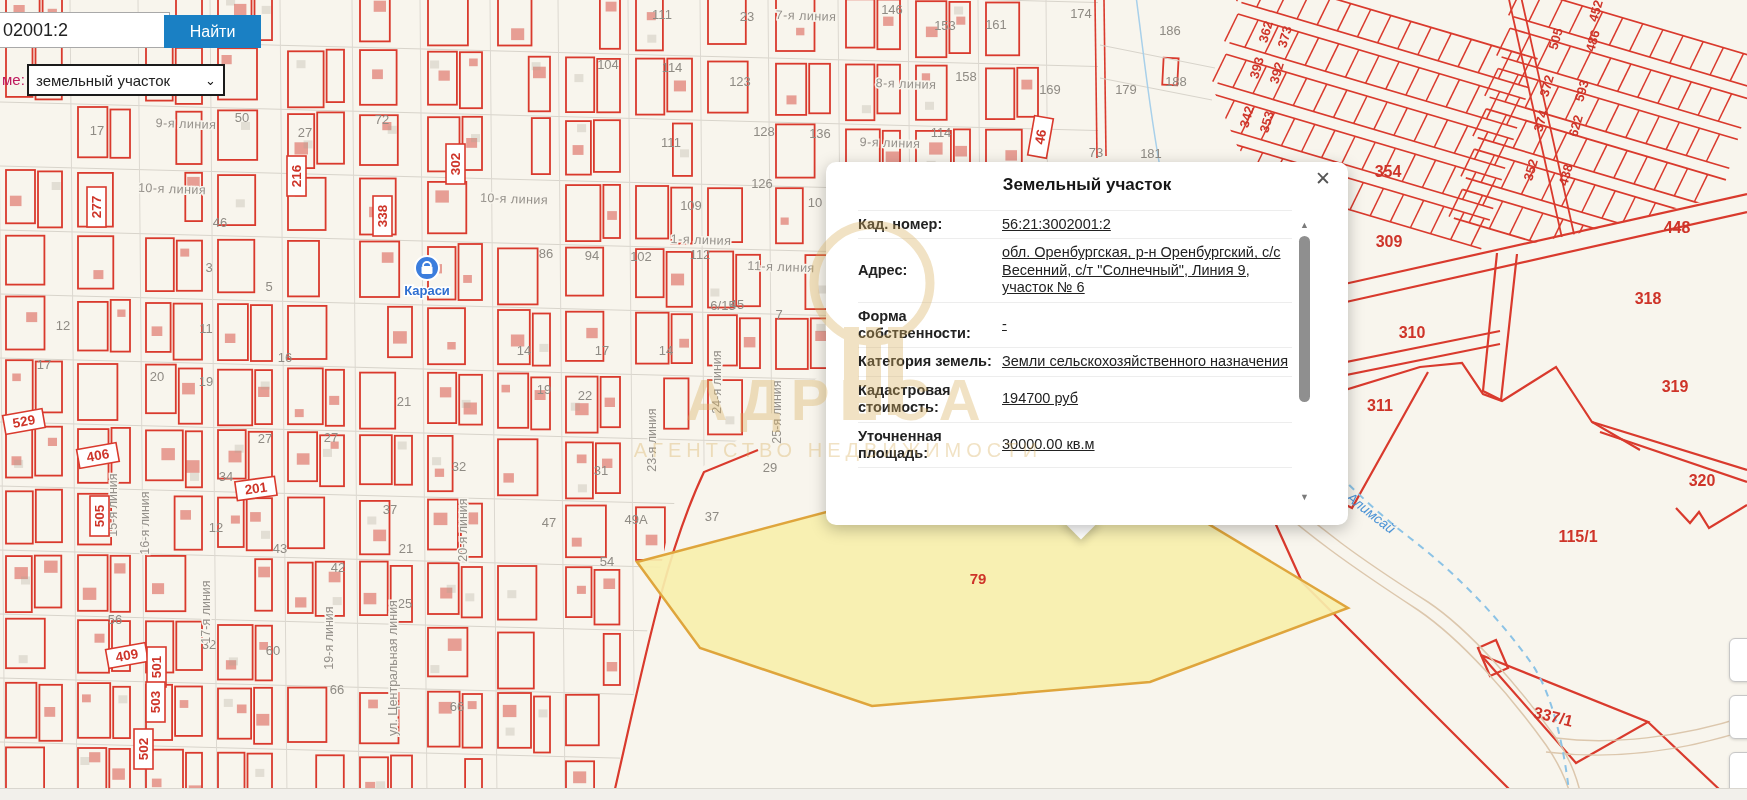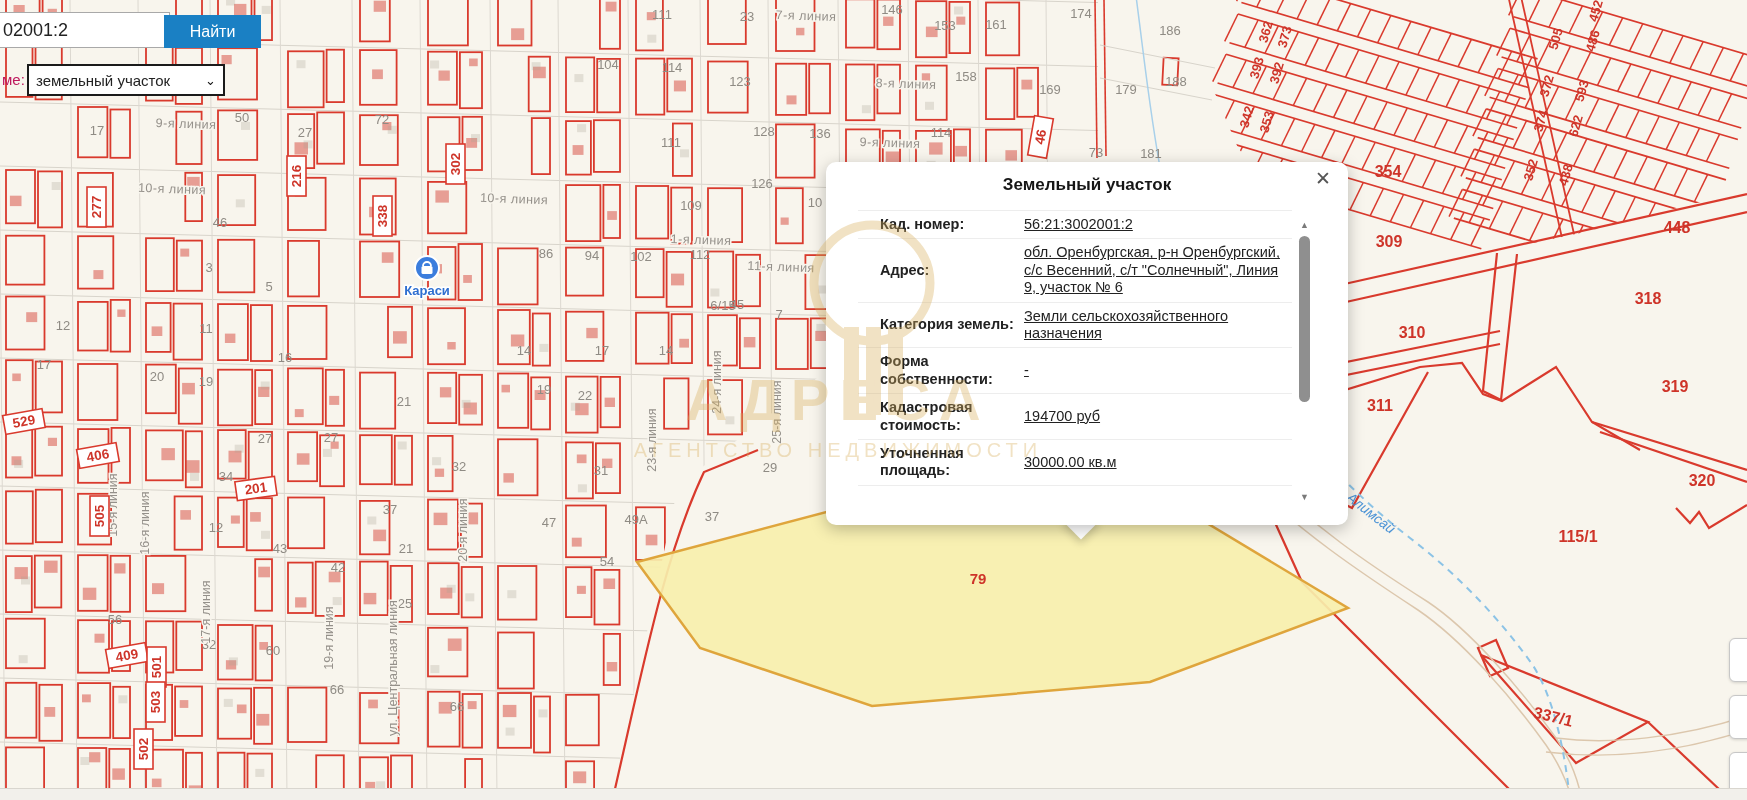--- a/index.html
+++ b/index.html
@@ -23,21 +23,21 @@
   
   .popup{position:absolute;left:826px;top:162px;width:522px;height:363px;background:#fff;
      border-radius:10px;box-shadow:0 4px 16px rgba(0,0,0,.25);z-index:40;}
   .popup-title{padding-top:13px;text-align:center;font-size:17px;font-weight:bold;color:#161616;}
   .popup-close{position:absolute;right:14px;top:6px;font-size:19px;color:#555;cursor:pointer;
      width:22px;height:22px;text-align:center;line-height:22px;}
   .rows{position:absolute;left:32px;right:56px;top:48px;bottom:0;overflow:hidden;
      border-top:1px solid #ededed;}
   .row{display:flex;align-items:center;border-bottom:1px solid #ededed;padding:5px 0;
      font-size:14.5px;line-height:1.2;color:#222;}
-  .row .lbl{width:144px;font-weight:bold;flex:none;margin-left:22px;}
+  .row .lbl{width:144px;font-weight:bold;flex:none;}
   .row .val{flex:1;text-decoration:underline;}
   .sb{position:absolute;right:36px;top:58px;width:15px;height:290px;z-index:41;}
   .sb-up,.sb-down{position:absolute;left:0;width:15px;height:12px;color:#7a7a7a;font-size:9px;
      text-align:center;line-height:11px;cursor:pointer;}
   .sb-up{top:0;} .sb-down{top:272px;}
   .sb-thumb{position:absolute;top:16px;left:2px;width:11px;height:166px;background:#8f8f8f;
      border-radius:6px;cursor:pointer;}
   .tail{position:absolute;left:1068px;top:508px;width:26px;height:26px;background:#fff;
      transform:rotate(45deg);box-shadow:3px 3px 8px rgba(0,0,0,.18);z-index:39;}
 
@@ -910,26 +910,26 @@
     <div class="rows" id="popup-rows">
         <div class="row">
           <div class="lbl">Кад. номер:</div>
           <div class="val">56:21:3002001:2</div>
         </div>
         <div class="row">
           <div class="lbl">Адрес:</div>
           <div class="val">обл. Оренбургская, р-н Оренбургский, с/с Весенний, с/т "Солнечный", Линия 9, участок № 6</div>
         </div>
         <div class="row">
+          <div class="lbl">Форма собственности:</div>
+          <div class="val">-</div>
+        </div>
+        <div class="row">
           <div class="lbl">Категория земель:</div>
           <div class="val">Земли сельскохозяйственного назначения</div>
-        </div>
-        <div class="row">
-          <div class="lbl">Форма собственности:</div>
-          <div class="val">-</div>
         </div>
         <div class="row">
           <div class="lbl">Кадастровая стоимость:</div>
           <div class="val">194700 руб</div>
         </div>
         <div class="row">
           <div class="lbl">Уточненная площадь:</div>
           <div class="val">30000.00 кв.м</div>
         </div>
       </div>

